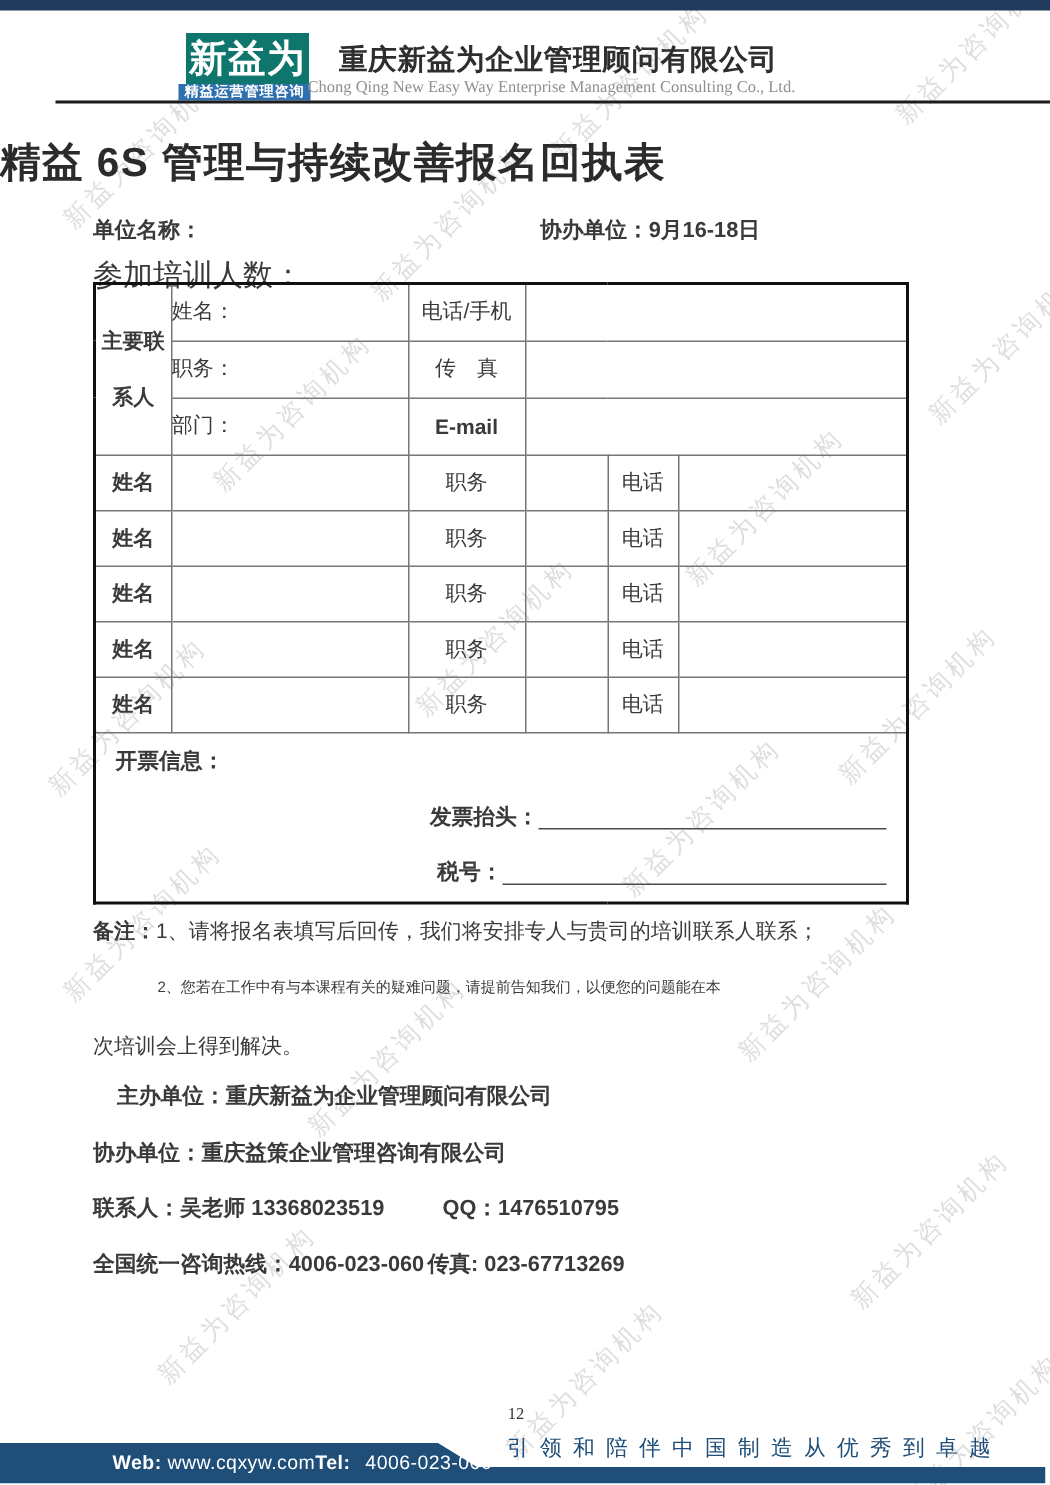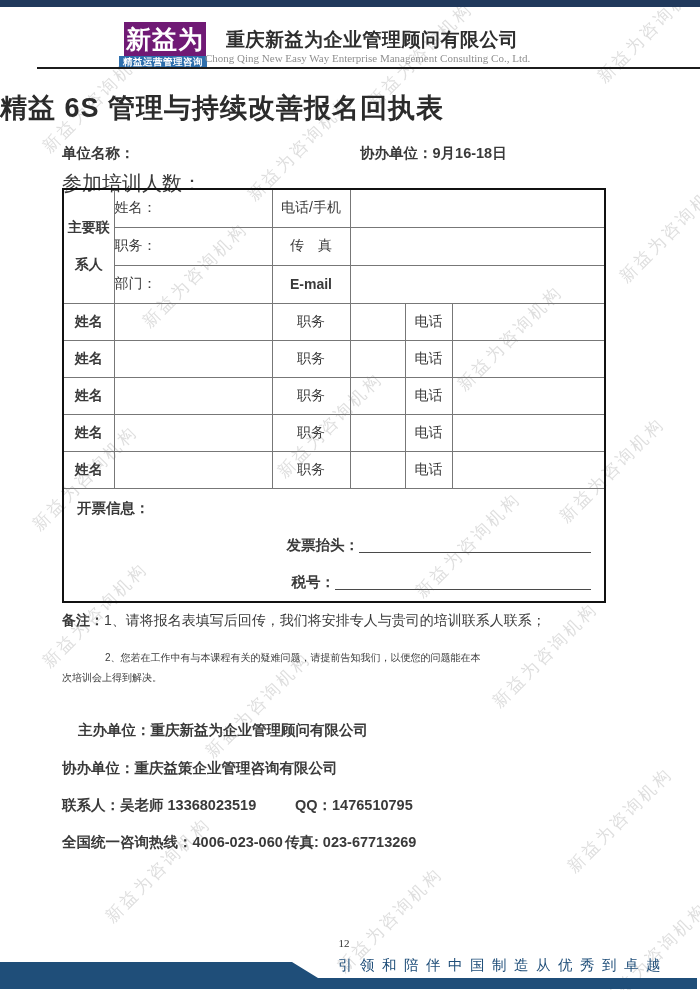--- a/index.html
+++ b/index.html
@@ -17,21 +17,21 @@
     position:absolute; transform:translate(-50%,-50%) rotate(-45deg);
     color:#c9c9c9; opacity:.6; font-size:17px; letter-spacing:3px;
     white-space:nowrap; font-weight:500;
   }
 
   .content{position:absolute;inset:0;z-index:2;}
 
   
   .logo-box{
     position:absolute;left:124px;top:22px;width:82px;height:34px;
-    background:#701a75;color:#fff;font-weight:bold;font-size:25px;
+    background:#0f766e;color:#fff;font-weight:bold;font-size:25px;
     line-height:35px;text-align:center;letter-spacing:1px;
   }
   .logo-strip{
     position:absolute;left:119px;top:56px;width:88px;height:11px;
     background:#2e6fad;color:#fff;font-size:9.5px;line-height:11px;
     text-align:center;letter-spacing:.5px;font-weight:bold;
   }
   .company-cn{position:absolute;left:226px;top:27px;font-size:19px;font-weight:bold;color:#2e2e2e;letter-spacing:.5px;}
   .company-en{position:absolute;left:205px;top:52px;font-size:11px;color:#8f8f8f;font-family:"Liberation Serif",serif;}
   .header-rule{position:absolute;left:37px;right:0;top:67px;height:2px;background:#1c1c1c;}
@@ -60,21 +60,21 @@
   .invoice-cell{vertical-align:top;margin-left:24px;}
   .invoice-inner{padding:11px 13px;font-size:14.5px;font-weight:bold;line-height:16px;}
   .invoice-inner .inv-line{margin-top:21px;text-align:right;}
   .fill-line{display:inline-block;border-bottom:1px solid #4a4a4a;height:14px;vertical-align:bottom;}
   .fill-1{width:232px;} .fill-2{width:256px;}
 
   
   .note1{position:absolute;left:62px;top:612px;font-size:14px;}
   .note1 b{font-weight:bold;}
   .note2{position:absolute;left:105px;top:651px;font-size:10px;}
-  .note3{position:absolute;left:62px;top:671px;font-size:10px;text-align:center;}
+  .note3{position:absolute;left:62px;top:689px;font-size:14px;text-align:center;}
 
   
   .org{position:absolute;font-size:14.5px;font-weight:bold;}
   .org-host{left:62px;top:721px;margin-left:16px;}
   .org-cohost{left:62px;top:759px;}
   .org-contact{left:62px;top:796px;}
   .org-qq{left:295px;top:796px;}
   .org-hotline{left:62px;top:833px;}
   .org-fax{left:285px;top:833px;}
 
@@ -229,16 +229,20 @@
     <div class="org org-host">主办单位：重庆新益为企业管理顾问有限公司</div>
     <div class="org org-cohost">协办单位：重庆益策企业管理咨询有限公司</div>
     <div class="org org-contact">联系人：吴老师 13368023519</div>
     <div class="org org-qq">QQ：1476510795</div>
     <div class="org org-hotline">全国统一咨询热线：4006-023-060</div>
     <div class="org org-fax">传真: 023-67713269</div>
 
     <div class="page-num">12</div>
 
     <div class="footer-shape"></div>
+    <div class="footer-web">
+      <b>Web:</b>
+      <span>www.cqxyw.com</span><b>Tel:</b><span class="sp"></span><span>4006-023-060</span>
+    </div>
     <div class="footer-slogan">引领和陪伴中国制造从优秀到卓越</div>
 
   </div>
 </div>
 
 </body></html>

